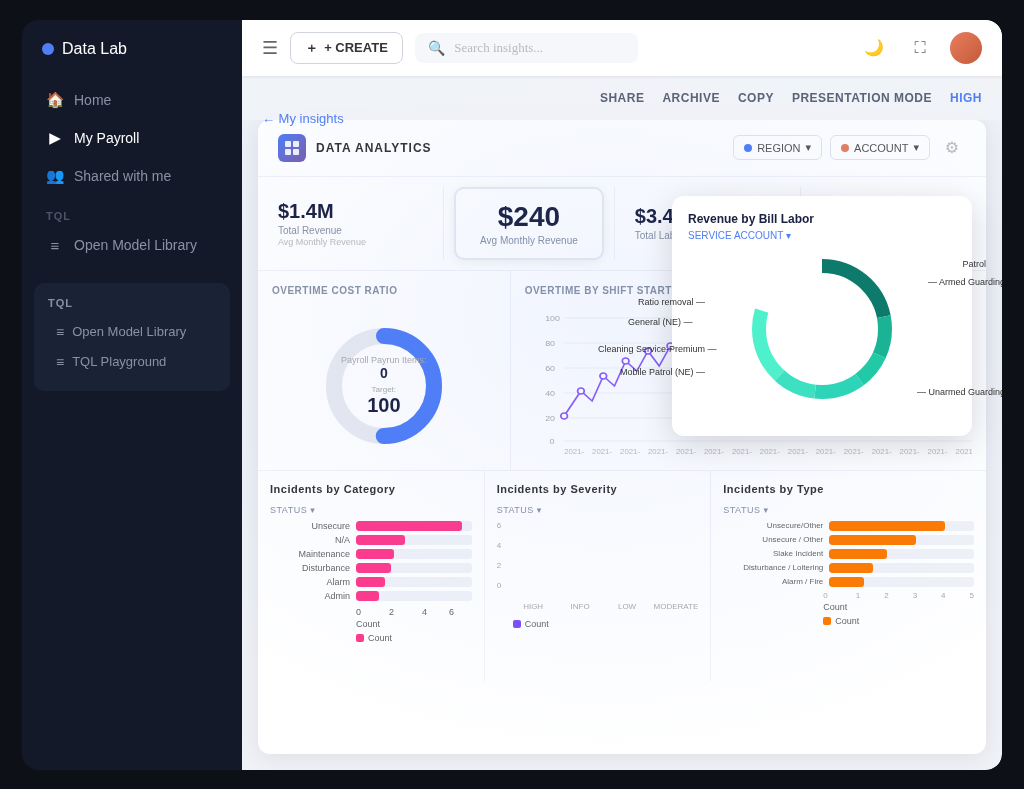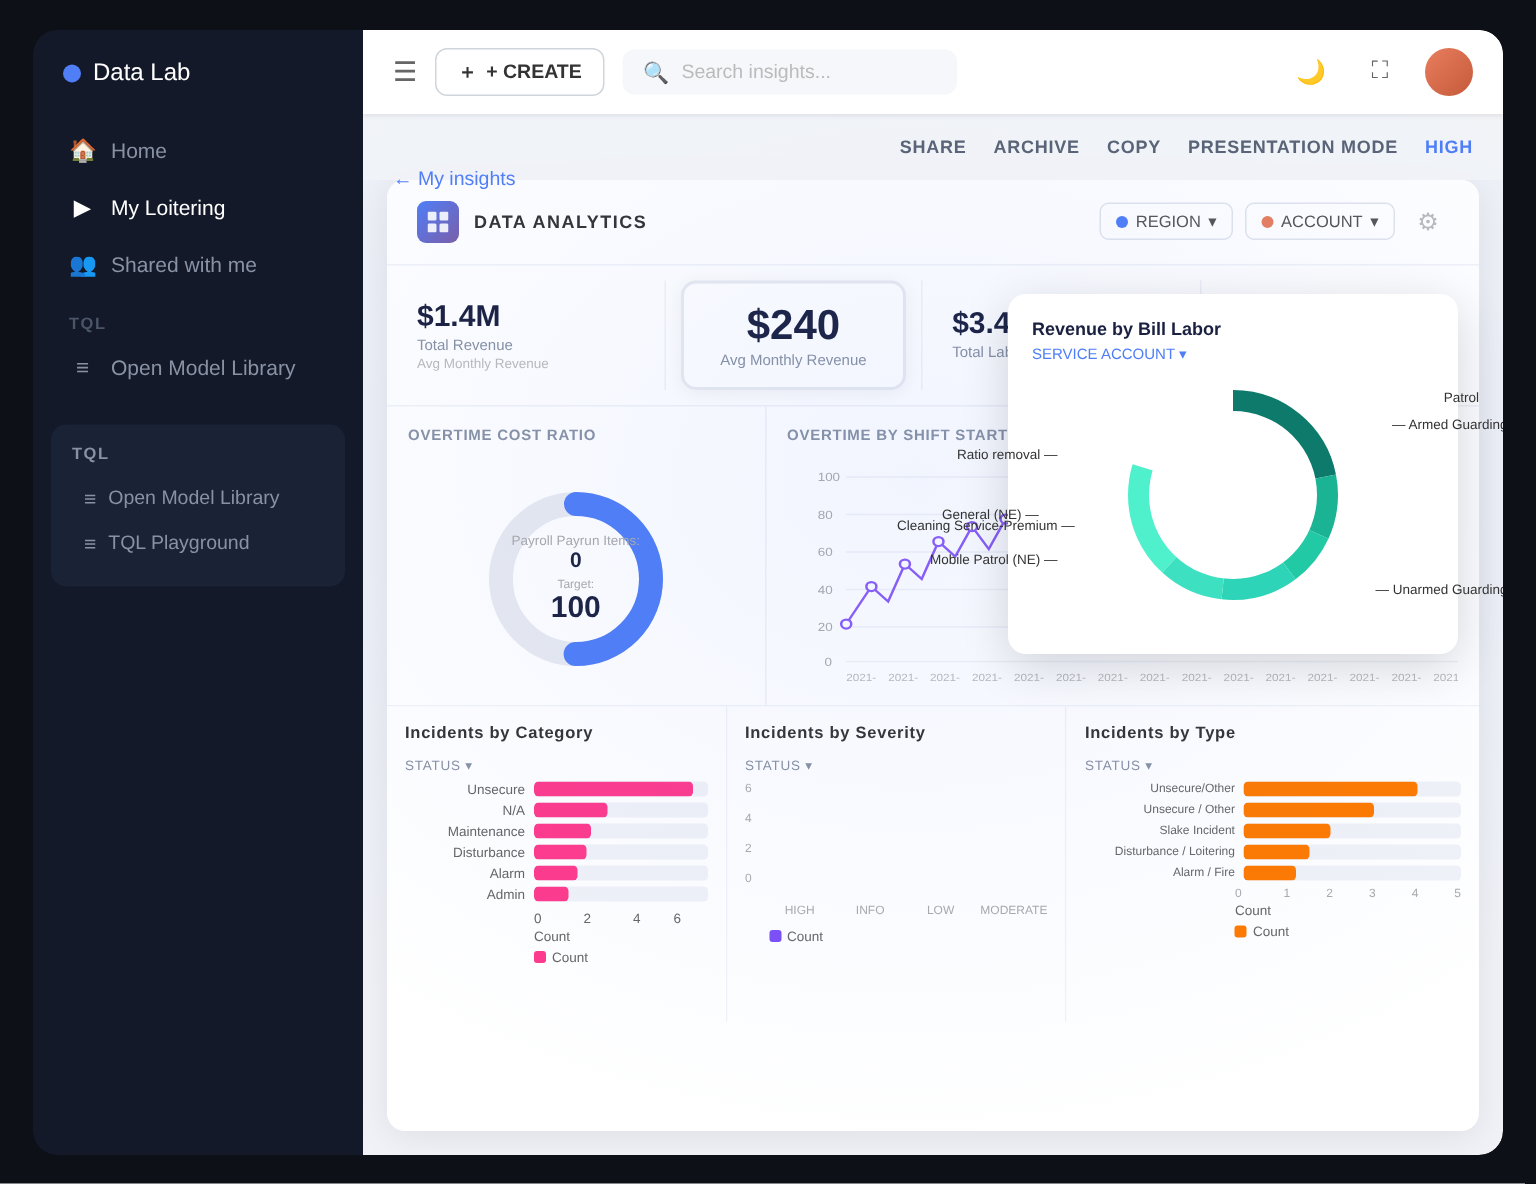--- a/index.html
+++ b/index.html
@@ -161,21 +161,21 @@
       display: flex;
       align-items: center;
       gap: 8px;
       background: #f5f7fa;
       border-radius: 8px;
       padding: 7px 14px;
       flex: 1;
       max-width: 300px;
     }
     .search-icon { color: #aaa; font-size: 14px; }
-    .search-placeholder { color: #bbb; font-size: 13px; }
+    .search-placeholder { color: #bbb; font-size: 13px; font-family: Liberation Serif, serif; }
     .topbar-spacer { flex: 1; }
     .topbar-actions {
       display: flex;
       align-items: center;
       gap: 14px;
     }
     .topbar-icon {
       color: #666;
       font-size: 16px;
       cursor: pointer;
@@ -478,21 +478,21 @@
     </div>
 
     <div class="sidebar-nav">
       <div class="nav-item">
         <span class="nav-icon">🏠</span>
         <span>Home</span>
       </div>
 
       <div class="nav-item active">
         <span class="nav-icon">▶</span>
-        <span>My Loitering</span>
+        <span>My Payroll</span>
       </div>
 
       <div class="nav-item">
         <span class="nav-icon">👥</span>
         <span>Shared with me</span>
       </div>
     </div>
 
     <div class="nav-section-label">TQL</div>
 
@@ -848,21 +848,21 @@
             <circle cx="80" cy="80" r="55" fill="none" stroke="#4ff0cc" stroke-width="30" stroke-dasharray="62.0 283.6" stroke-dashoffset="-213.1" transform="rotate(-90 80 80)"></circle>
 
             <circle cx="80" cy="80" r="55" fill="white" stroke="white" stroke-width="2"></circle>
 
             <circle cx="80" cy="80" r="40" fill="white"></circle>
           </svg>
 
           <div style="position:absolute; top:10px; right:-30px; font-size:9px; color:#333; white-space:nowrap;">Patrol</div>
           <div style="position:absolute; top:28px; right:-70px; font-size:9px; color:#333; white-space:nowrap;">— Armed Guarding (NE)</div>
           <div style="position:absolute; top:48px; left:-50px; font-size:9px; color:#333; white-space:nowrap;">Ratio removal —</div>
-          <div style="position:absolute; top:68px; left:-60px; font-size:9px; color:#333; white-space:nowrap;margin-top:20px;">General (NE) —</div>
+          <div style="position:absolute; top:68px; left:-60px; font-size:9px; color:#333; white-space:nowrap;">General (NE) —</div>
           <div style="position:absolute; top:95px; left:-90px; font-size:9px; color:#333; white-space:nowrap;">Cleaning Service-Premium —</div>
           <div style="position:absolute; top:118px; left:-68px; font-size:9px; color:#333; white-space:nowrap;">Mobile Patrol (NE) —</div>
           <div style="position:absolute; top:138px; right:-70px; font-size:9px; color:#333; white-space:nowrap;">— Unarmed Guarding (NE)</div>
         </div>
       </div>
 
     </div>
 
   </div>
 

